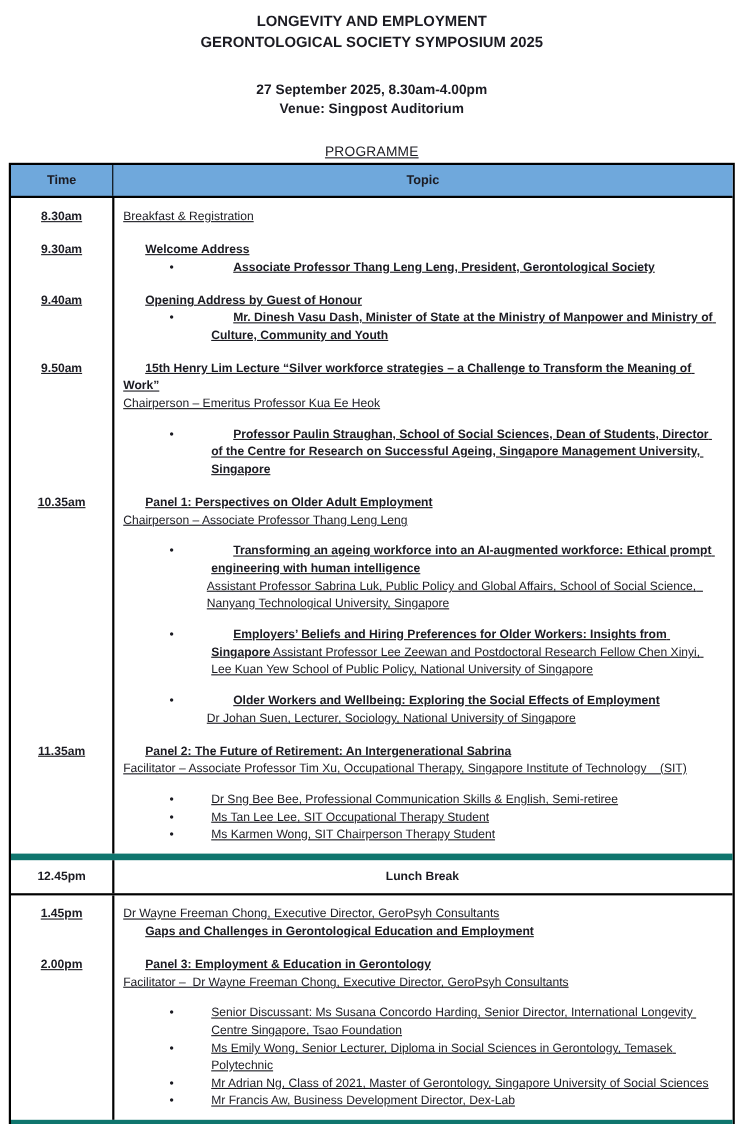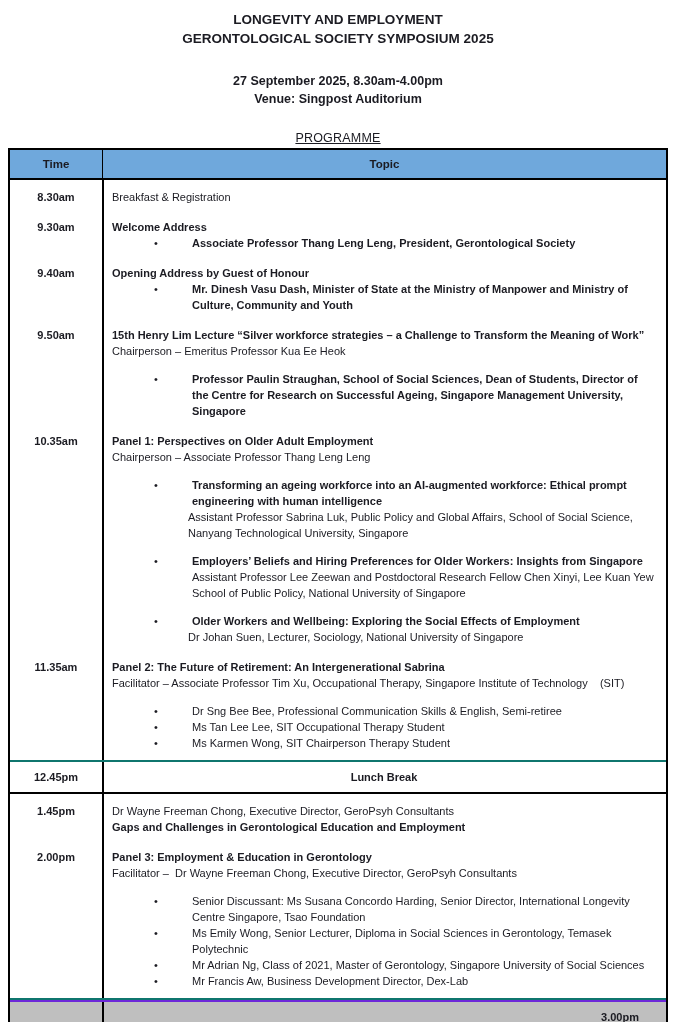--- a/index.html
+++ b/index.html
@@ -28,35 +28,35 @@
   }
   .hdr-row{display:flex;background:#6FA8DC;border-bottom:2px solid #000;}
   .hdr-time{
     width:92px;flex:0 0 92px;border-right:1.5px solid #000;
     display:flex;align-items:center;justify-content:center;
     font-weight:bold;font-size:11.5px;padding:6px 0;
   }
   .hdr-topic{flex:1;display:flex;align-items:center;justify-content:center;
     font-weight:bold;font-size:11.5px;padding:6px 0;}
 
-  .block{display:block;border-bottom:2px solid #0f766e;}
+  .block{display:block;border-bottom:6px solid #0f766e;text-decoration:underline;}
   .block:last-child{border-bottom:none;}
   .entry{display:flex;}
   .time-cell{
     width:92px;flex:0 0 92px;text-align:center;font-weight:bold;
     padding-top:0;
   }
   .content-cell{flex:1;padding:0 12px 0 10px;}
 
   .blockpad{padding-top:9px;padding-bottom:9px;}
   .entry{margin-bottom:14px;}
   .entry:last-child{margin-bottom:0;}
 
   .para{margin:0;white-space:pre-wrap;}
-  .para .b{font-weight:bold;}
+  .para .b{font-weight:bold;margin-left:20px;}
   .para-blank{height:12px;}
   .para-bullet{position:relative;padding-left:80px;}
   .para-bullet .marker{
     position:absolute;left:42px;top:0;width:30px;text-align:left;
   }
   .para-sub{padding-left:76px;}
 
   .band{display:flex;border-bottom:2px solid #000;align-items:flex-end;}
   .band:last-child{border-bottom:none;}
   .band .time-cell{padding:7px 0;}

